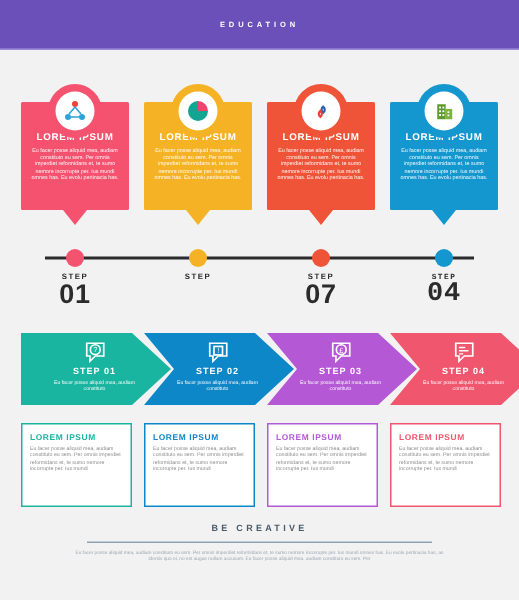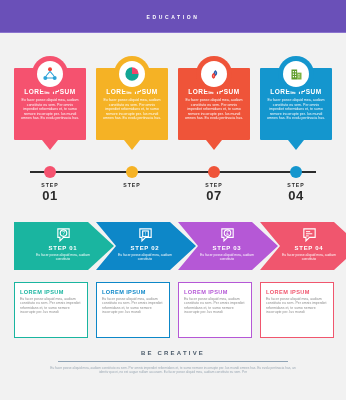--- a/index.html
+++ b/index.html
@@ -95,21 +95,21 @@
     position:absolute;top:10px;width:12px;height:12px;border-radius:50%;
   }
   .tl-label{
     position:absolute;top:26px;width:72px;text-align:center;
   }
   .tl-step{
     color:#2b2b2b;font-size:5.2px;font-weight:bold;letter-spacing:1px;
     line-height:7px;
   }
   .tl-num{
-    color:#2b2b2b;font-size:13px;font-weight:bold;line-height:14px;
+    color:#2b2b2b;font-size:18px;font-weight:bold;line-height:14px;
     letter-spacing:0.5px;
   }
 
   
   .arrows{
     position:absolute;left:0;top:210px;width:346px;height:60px;
   }
   .arrow{
     position:absolute;top:12px;width:100px;height:48px;
     clip-path:polygon(0 0, 74px 0, 100px 24px, 74px 48px, 0 48px, 20px 24px);
@@ -270,21 +270,21 @@
     <div class="tl-step">STEP</div>
   </div>
 
   <div class="tl-dot" style="left:208px;background:#ef5439;"></div>
   <div class="tl-label" style="left:178px;">
     <div class="tl-step">STEP</div>
     <div class="tl-num">07</div>
   </div>
 
   <div class="tl-dot" style="left:290px;background:#1496ce;"></div>
-  <div class="tl-label" style="left:260px;">
+  <div class="tl-label" style="left:260px;font-family:Liberation Mono, monospace;">
     <div class="tl-step">STEP</div>
     <div class="tl-num">04</div>
   </div>
 </div>
 
 <div class="arrows">
 
   <div class="arrow first" style="left:14px;background:#1ab5a0;">
     <div class="arrow-inner">
       <div class="arrow-icon">

